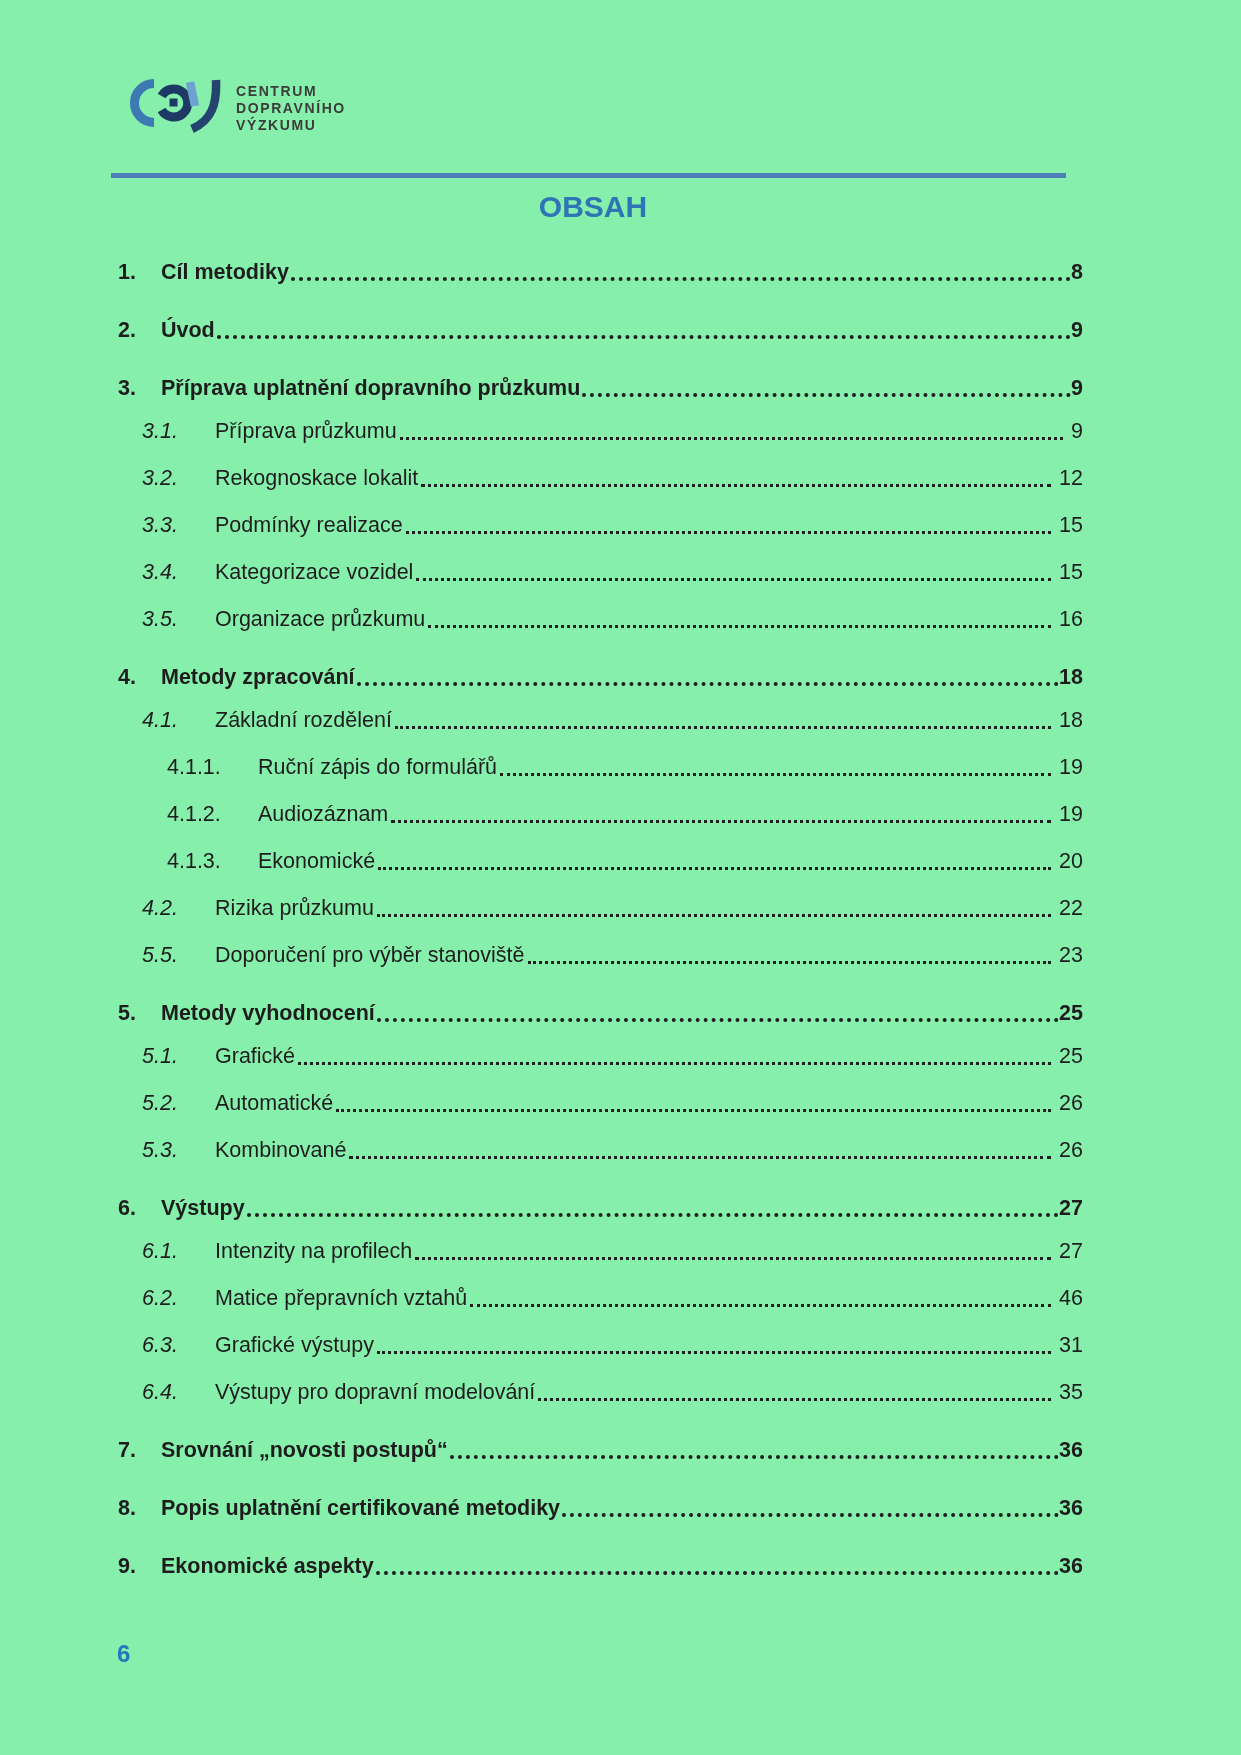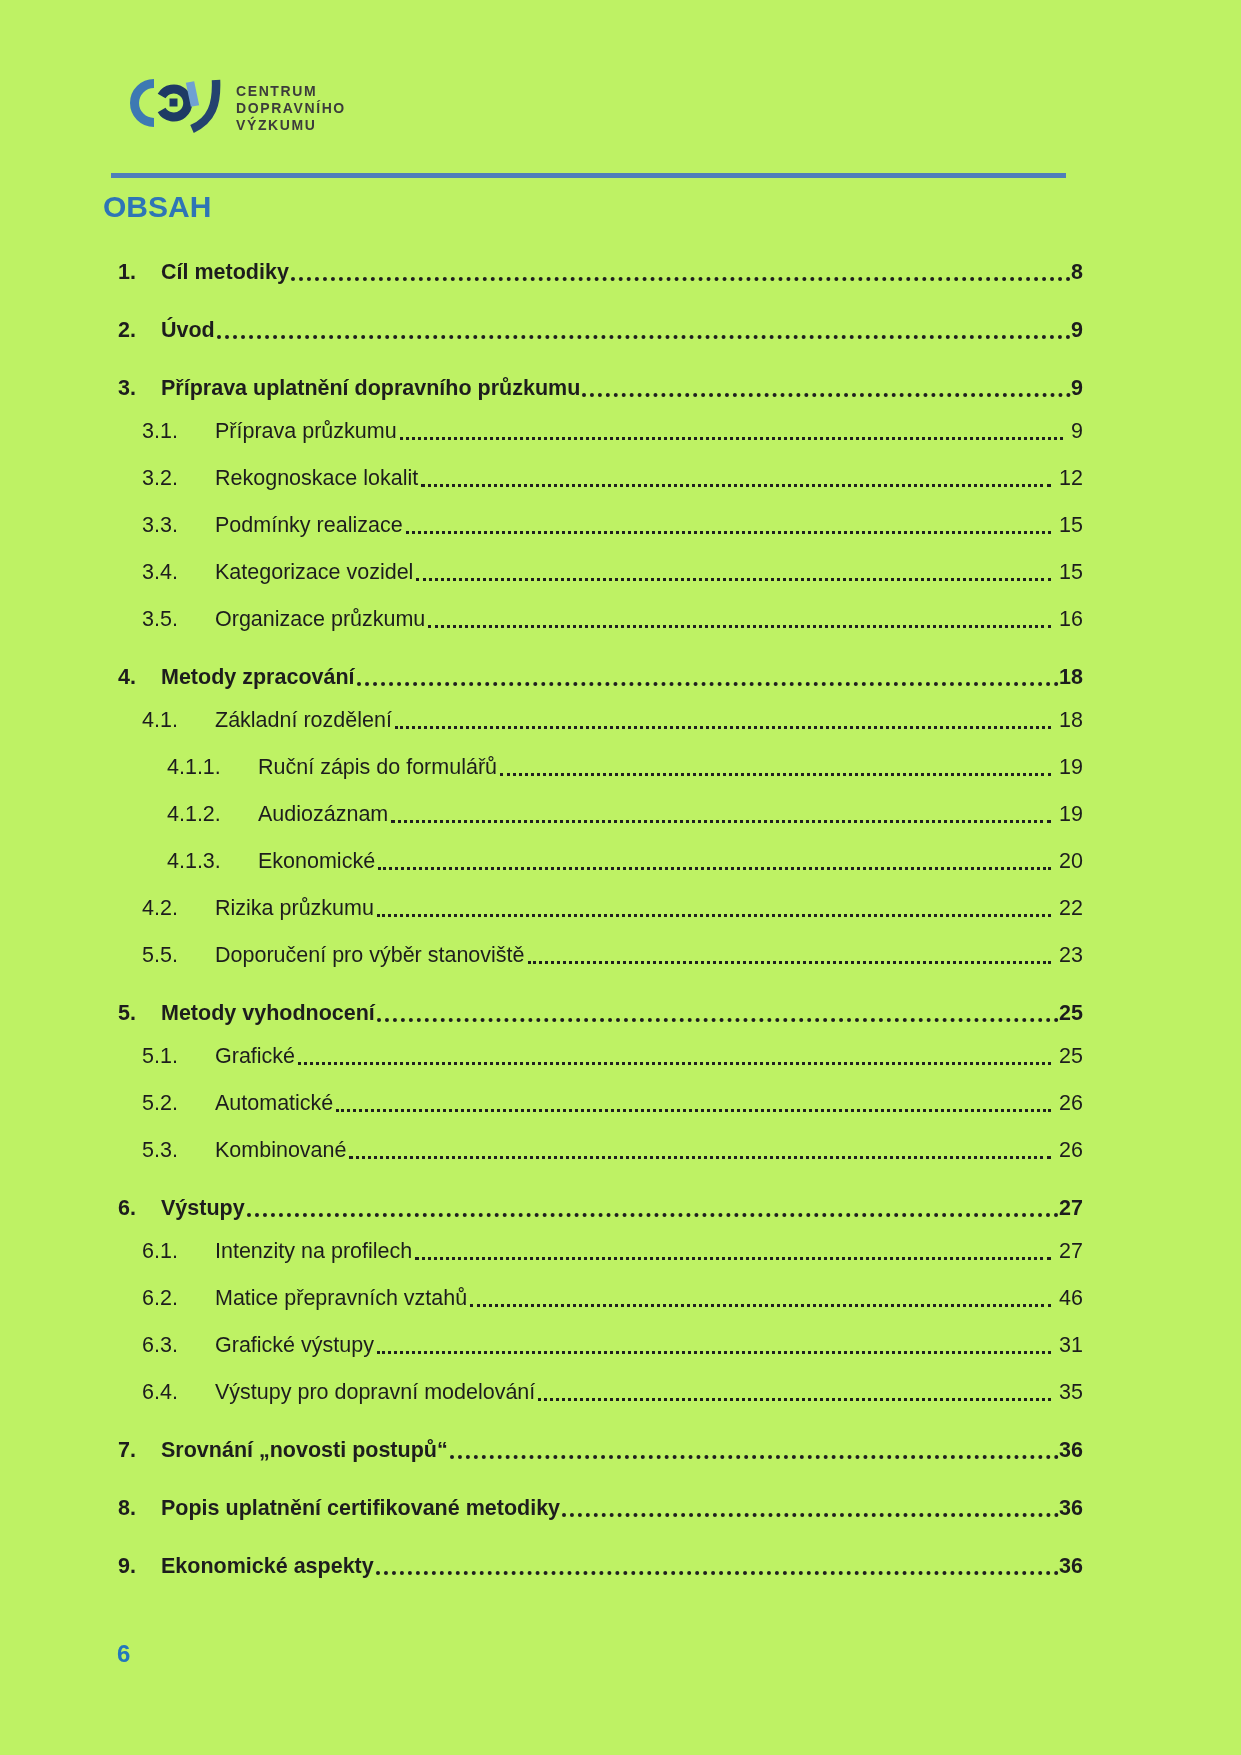--- a/index.html
+++ b/index.html
@@ -1,20 +1,20 @@
 <!DOCTYPE html>
 <html lang="cs"><head>
 <meta charset="utf-8">
 <style>
   html, body { margin: 0; padding: 0; background: #ffffff; }
   .page {
     position: relative;
     width: 1241px;
     height: 1755px;
-    background: #bef264;
+    background: #86efac;
     font-family: "Liberation Sans", sans-serif;
     color: #1d1d1d;
     overflow: hidden;
   }
 
   
   .logo {
     position: absolute;
     left: 128px;
     top: 70px;
@@ -41,20 +41,21 @@
     height: 5px;
     background: #4e7fba;
   }
 
   
   .title {
     position: absolute;
     left: 103px;
     top: 190px;
     width: 980px;
+    text-align: center;
     font-size: 30px;
     font-weight: 700;
     color: #2e75b6;
   }
 
   
   .toc {
     position: absolute;
     left: 103px;
     top: 258px;
@@ -75,21 +76,21 @@
     border-bottom: 3px dotted #1f1f1f;
     margin: 0 2px 5px 3px;
   }
   .row .pg { flex: 0 0 auto; text-align: right; }
 
   .row.l1 { font-weight: 700; padding-left: 15px; margin-top: 30px; }
   .row.l1 .num { width: 43px; }
   .row.l1 .leader { border-bottom-width: 4px; margin-right: 0; margin-left: 2px; }
 
   .row.l2 { padding-left: 39px; margin-top: 19px; }
-  .row.l2 .num { width: 73px; }
+  .row.l2 .num { width: 73px; font-style: italic; }
 
   .row.l3 { padding-left: 64px; margin-top: 19px; }
   .row.l3 .num { width: 91px; }
 
   .row.l1 + .row.l2 { margin-top: 15px; }
   .toc .row:first-child { margin-top: 0; }
   .row.l2 .pg, .row.l3 .pg { margin-left: 6px; }
 
   
   .footer-page {

